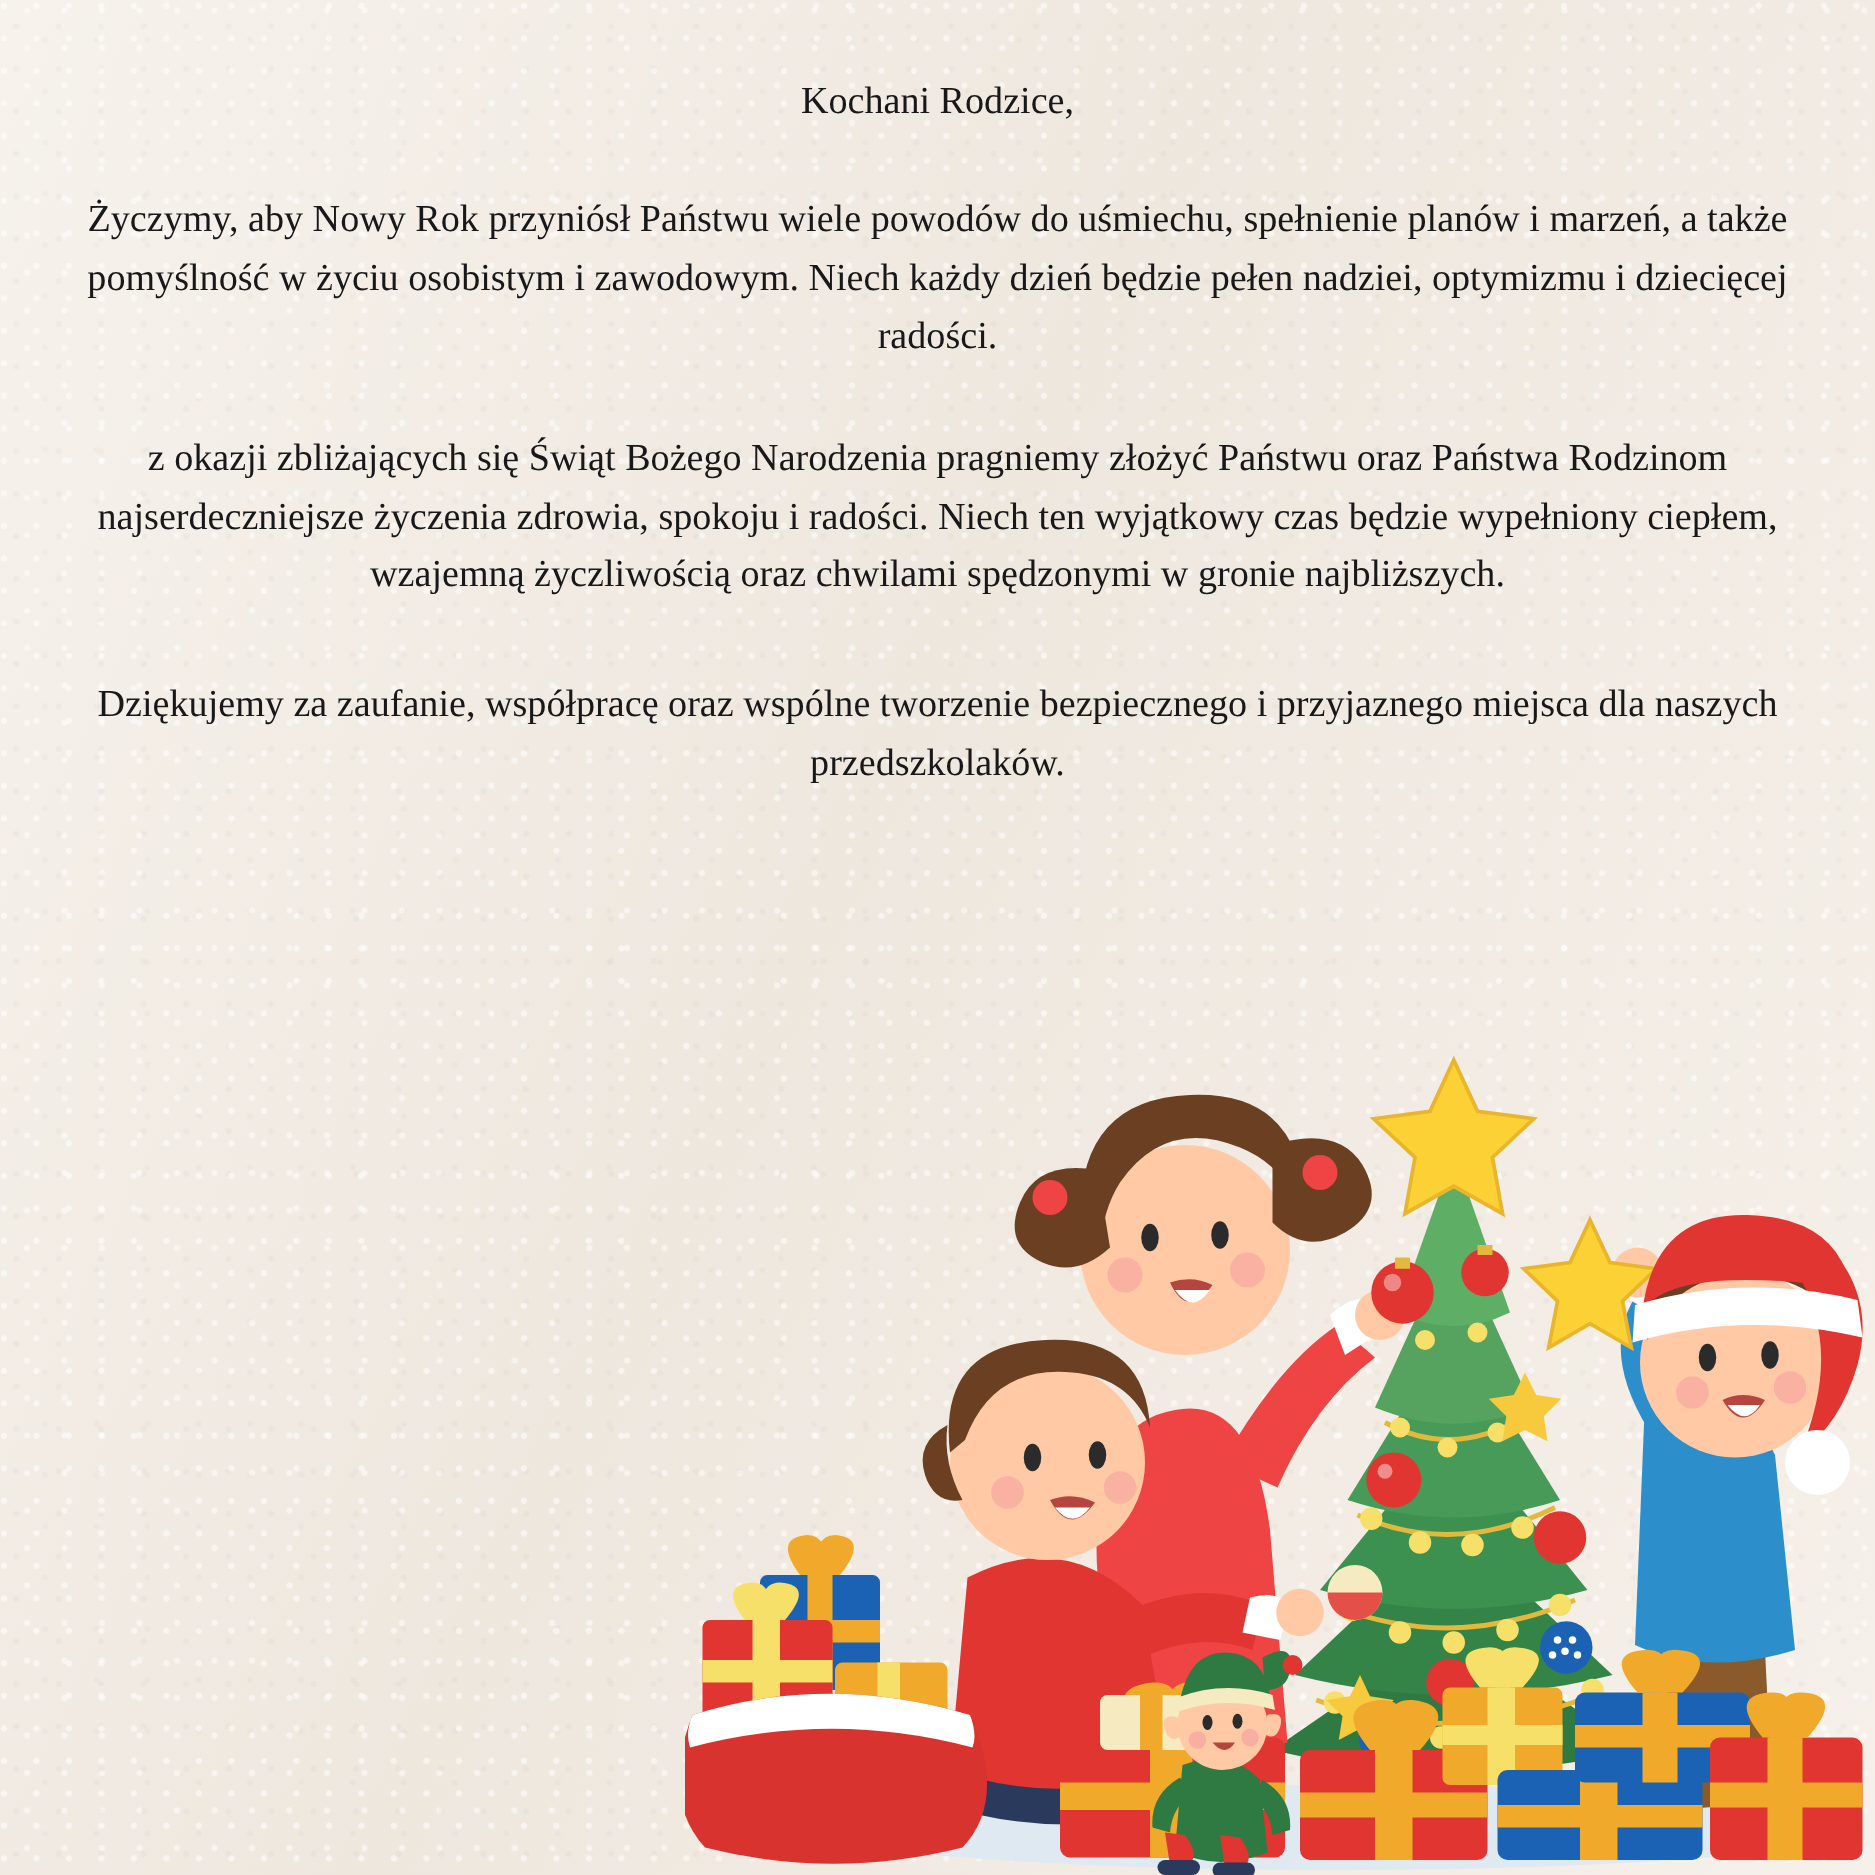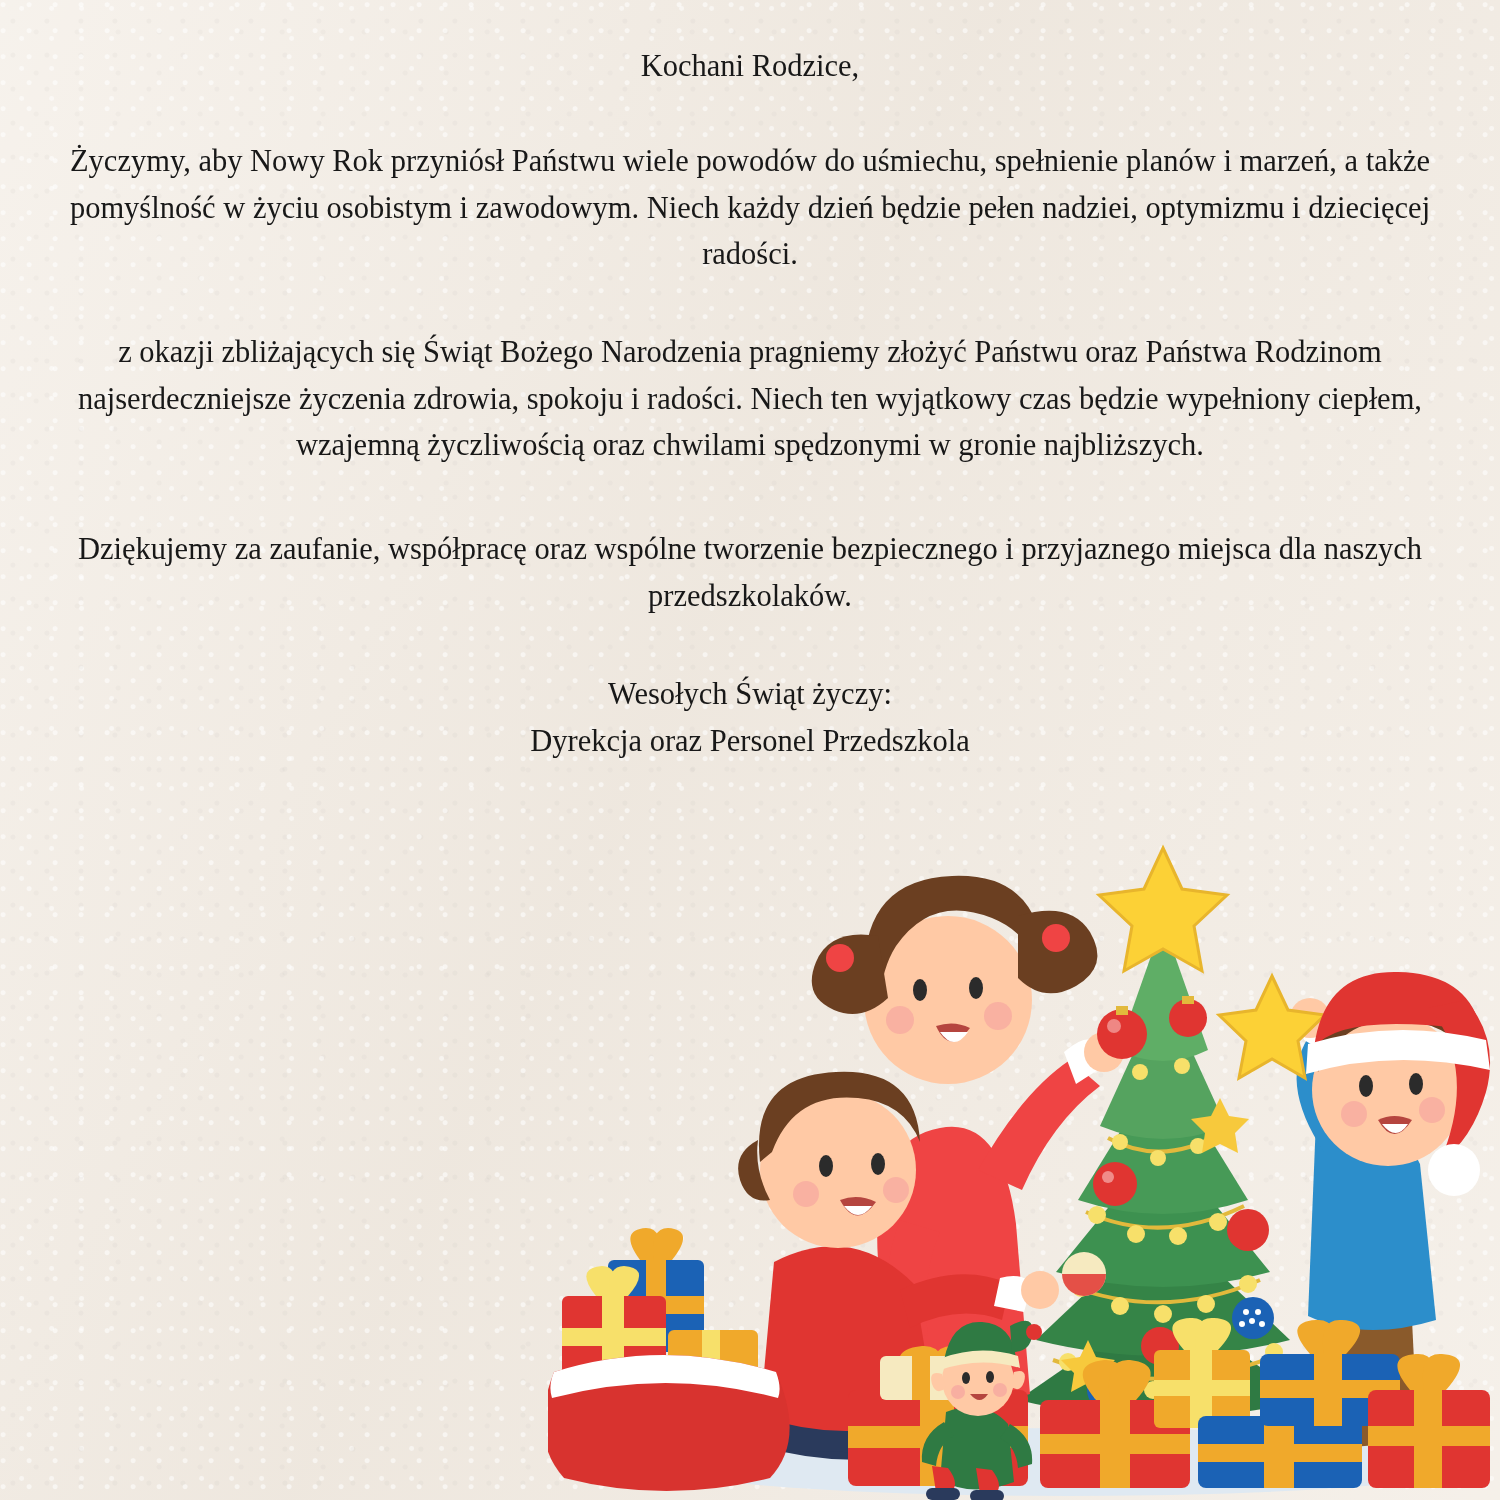--- a/index.html
+++ b/index.html
@@ -26,21 +26,21 @@
       radial-gradient(circle at 88% 78%, rgba(0,0,0,0.02) 0 2px, rgba(0,0,0,0) 3px),
       linear-gradient(115deg, rgba(255,255,255,0.35) 0%, rgba(0,0,0,0.015) 45%, rgba(255,255,255,0.25) 100%);
     background-size: 26px 26px, 34px 34px, 30px 30px, 41px 41px, 100% 100%;
     pointer-events: none;
   }
   .letter {
     position: absolute;
     top: 0;
     left: 0;
     width: 1500px;
-    padding-top: 44px;
+    padding-top: 58px;
     box-sizing: border-box;
     text-align: center;
     color: #181818;
     font-size: 30.5px;
     line-height: 1.45;
   }
   .salutation {
     font-size: 30.5px;
     margin: 0 auto 50px auto;
     width: 1380px;
@@ -73,24 +73,20 @@
 </head>
 <body>
 
 <div class="paper-texture"></div>
 
 <div class="letter">
   <div class="salutation">Kochani Rodzice,</div>
   <div class="para p2">Życzymy, aby Nowy Rok przyniósł Państwu wiele powodów do uśmiechu, spełnienie planów i marzeń, a także pomyślność w życiu osobistym i zawodowym. Niech każdy dzień będzie pełen nadziei, optymizmu i dziecięcej radości.</div>
   <div class="para p1">z okazji zbliżających się Świąt Bożego Narodzenia pragniemy złożyć Państwu oraz Państwa Rodzinom najserdeczniejsze życzenia zdrowia, spokoju i radości. Niech ten wyjątkowy czas będzie wypełniony ciepłem, wzajemną życzliwością oraz chwilami spędzonymi w gronie najbliższych.</div>
   <div class="para p3">Dziękujemy za zaufanie, współpracę oraz wspólne tworzenie bezpiecznego i przyjaznego miejsca dla naszych przedszkolaków.</div>
-  <div class="closing">
-    <div>Wesołych Świąt życzy:</div>
-    <div>Dyrekcja oraz Personel Przedszkola</div>
-  </div>
 </div>
 
 <div class="illustration">
   <svg viewBox="0 0 952 800" xmlns="http://www.w3.org/2000/svg">
 
     <ellipse cx="520" cy="762" rx="420" ry="34" fill="#dfe9f2"></ellipse>
 
     <g>
 
       <rect x="592" y="640" width="46" height="70" rx="8" fill="#8a5a2b"></rect>

